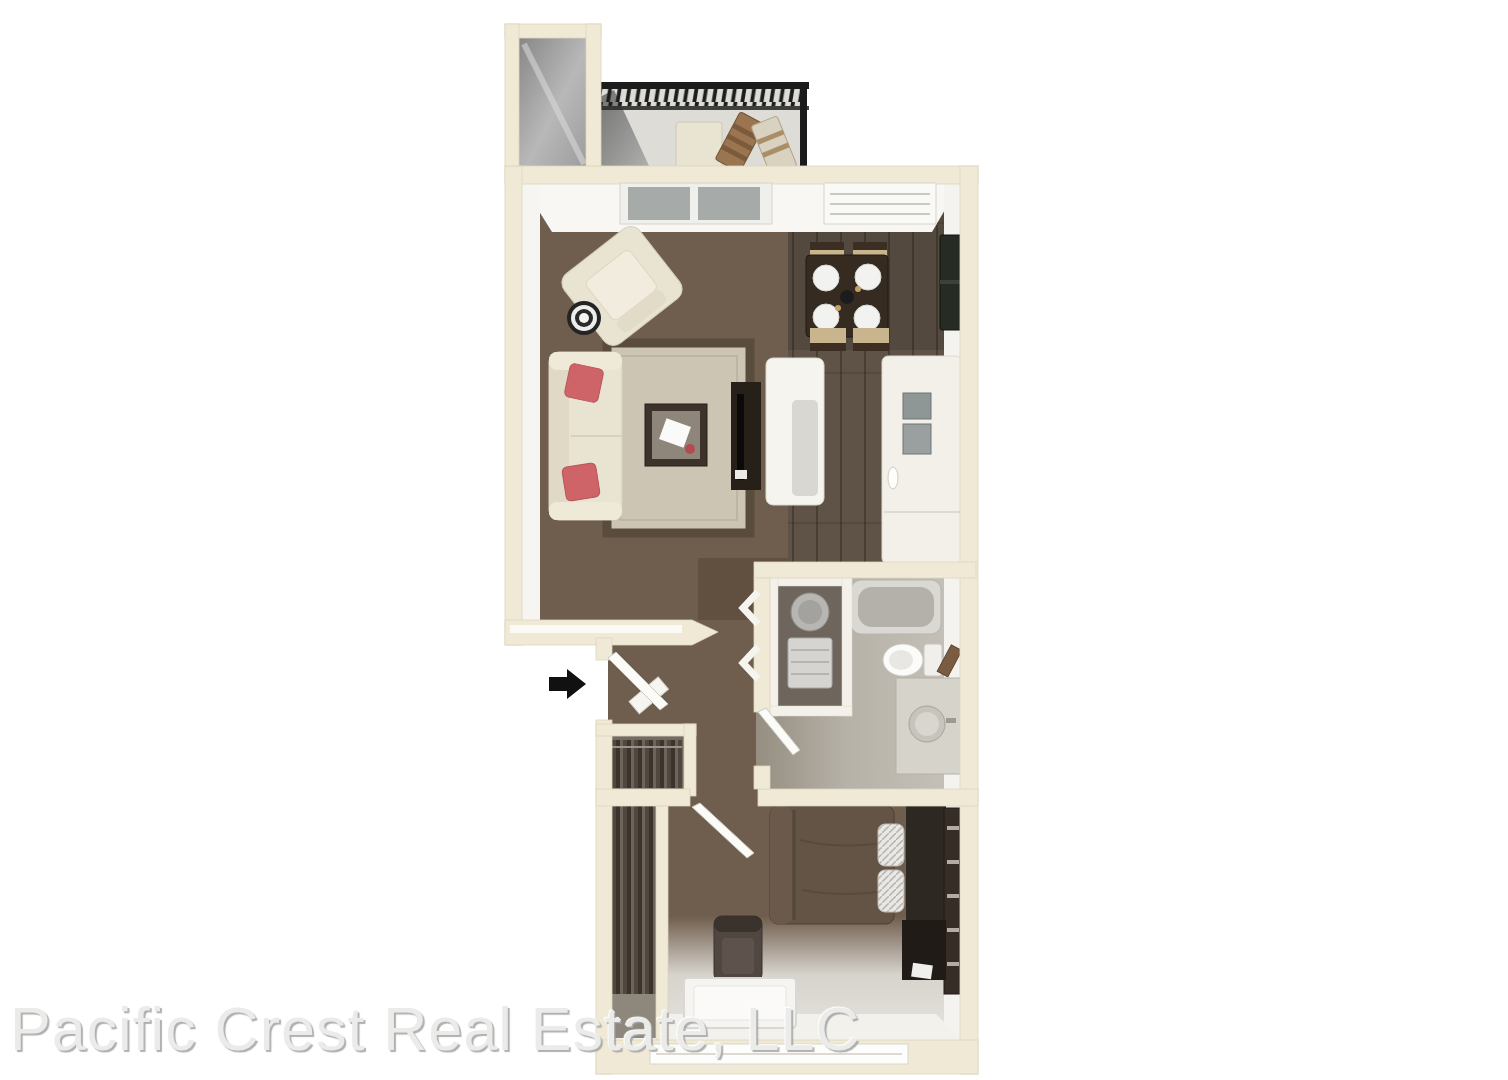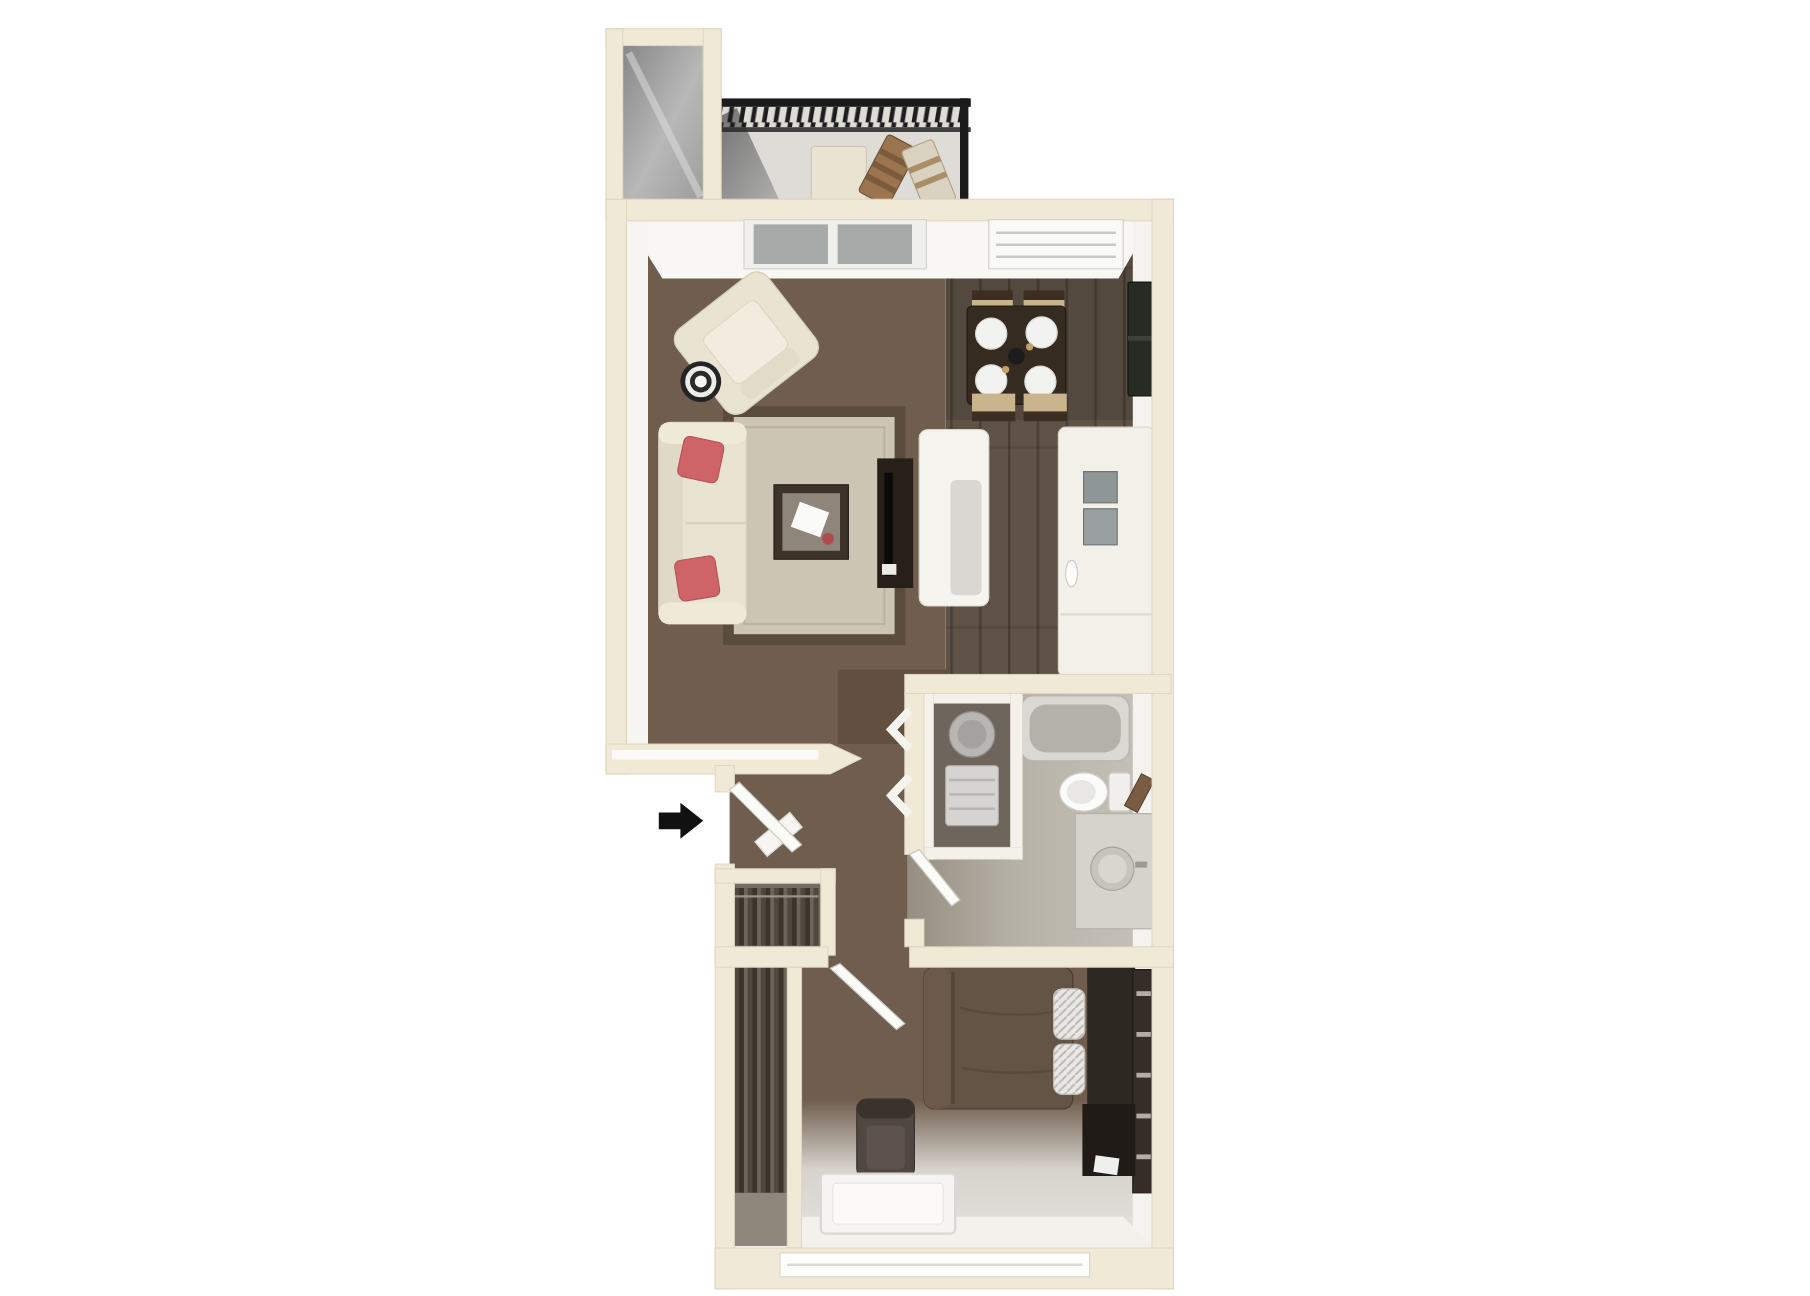--- a/index.html
+++ b/index.html
@@ -335,14 +335,15 @@
     <polygon points="608,658 616,652 668,704 660,710"></polygon>
     <polygon points="692,807 700,803 754,853 747,858"></polygon>
     <polygon points="758,712 766,708 800,750 793,755"></polygon>
     <path d="M758,592 L743,608 L758,624" fill="none" stroke="#f5f4ef" stroke-width="7"></path>
     <path d="M758,647 L743,663 L758,679" fill="none" stroke="#f5f4ef" stroke-width="7"></path>
   </g>
 
   <polygon points="549,677 567,677 567,669 586,684 567,699 567,691 549,691" fill="#111111"></polygon>
 </svg>
 
+<div class="watermark">Pacific Crest Real Estate, LLC</div>
 
 </div>
 
 </body></html>

